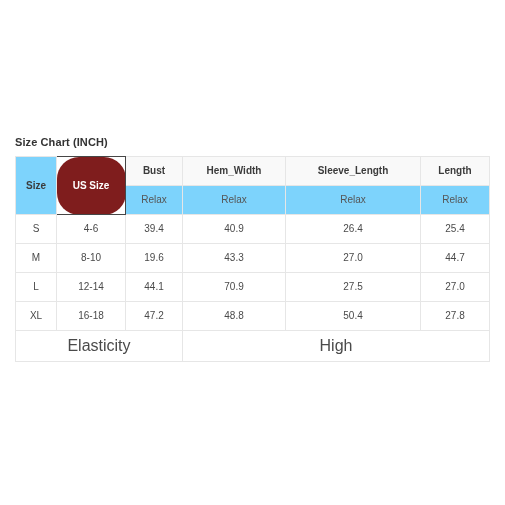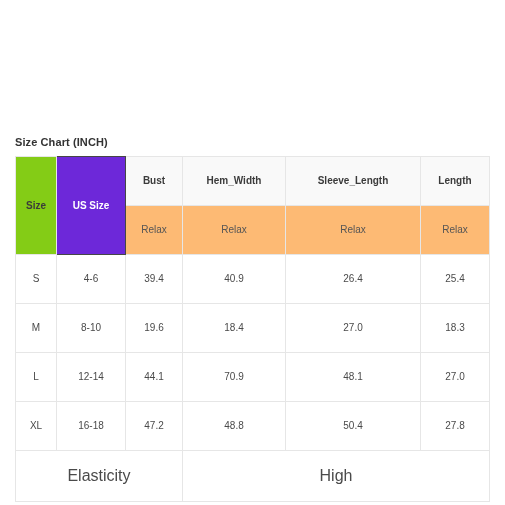--- a/index.html
+++ b/index.html
@@ -41,47 +41,48 @@
     table-layout: fixed;
     font-size: 10px;
     color: #444444;
   }
 
   #size-chart-table td,
   #size-chart-table th {
     border: 1px solid #e6e6e6;
     text-align: center;
     vertical-align: middle;
-    padding: 10px;
+    padding: 0;
     font-weight: normal;
     line-height: 1.2;
   }
 
   .hdr-cell {
     background: #f9f9f9;
     font-weight: bold !important;
     color: #3b3b3b;
     height: 28px;
   }
 
   .hdr-span {
-    background: #84cc16;
+    background: #7dd3fc;
     font-weight: bold !important;
     color: #3b3b3b;
   }
 
   .hdr-dark {
-    background: #6d28d9;
+    background: #7f1d1d;
     color: #ffffff;
     font-weight: bold !important;
     border-color: #464646 !important;
+    border-radius: 22px;
   }
 
   .subhdr-cell {
-    background: #fdba74;
+    background: #7dd3fc;
     color: #555555;
     height: 28px;
     font-size: 10px;
   }
 
   .data-cell {
     background: #ffffff;
     height: 28px;
     color: #4a4a4a;
     font-size: 10px;
@@ -141,30 +142,30 @@
         <td class="data-cell">4-6</td>
         <td class="data-cell">39.4</td>
         <td class="data-cell">40.9</td>
         <td class="data-cell">26.4</td>
         <td class="data-cell">25.4</td>
       </tr>
       <tr>
         <td class="data-cell">M</td>
         <td class="data-cell">8-10</td>
         <td class="data-cell">19.6</td>
-        <td class="data-cell">18.4</td>
+        <td class="data-cell">43.3</td>
         <td class="data-cell">27.0</td>
-        <td class="data-cell">18.3</td>
+        <td class="data-cell">44.7</td>
       </tr>
       <tr>
         <td class="data-cell">L</td>
         <td class="data-cell">12-14</td>
         <td class="data-cell">44.1</td>
         <td class="data-cell">70.9</td>
-        <td class="data-cell">48.1</td>
+        <td class="data-cell">27.5</td>
         <td class="data-cell">27.0</td>
       </tr>
       <tr>
         <td class="data-cell">XL</td>
         <td class="data-cell">16-18</td>
         <td class="data-cell">47.2</td>
         <td class="data-cell">48.8</td>
         <td class="data-cell">50.4</td>
         <td class="data-cell">27.8</td>
       </tr>

